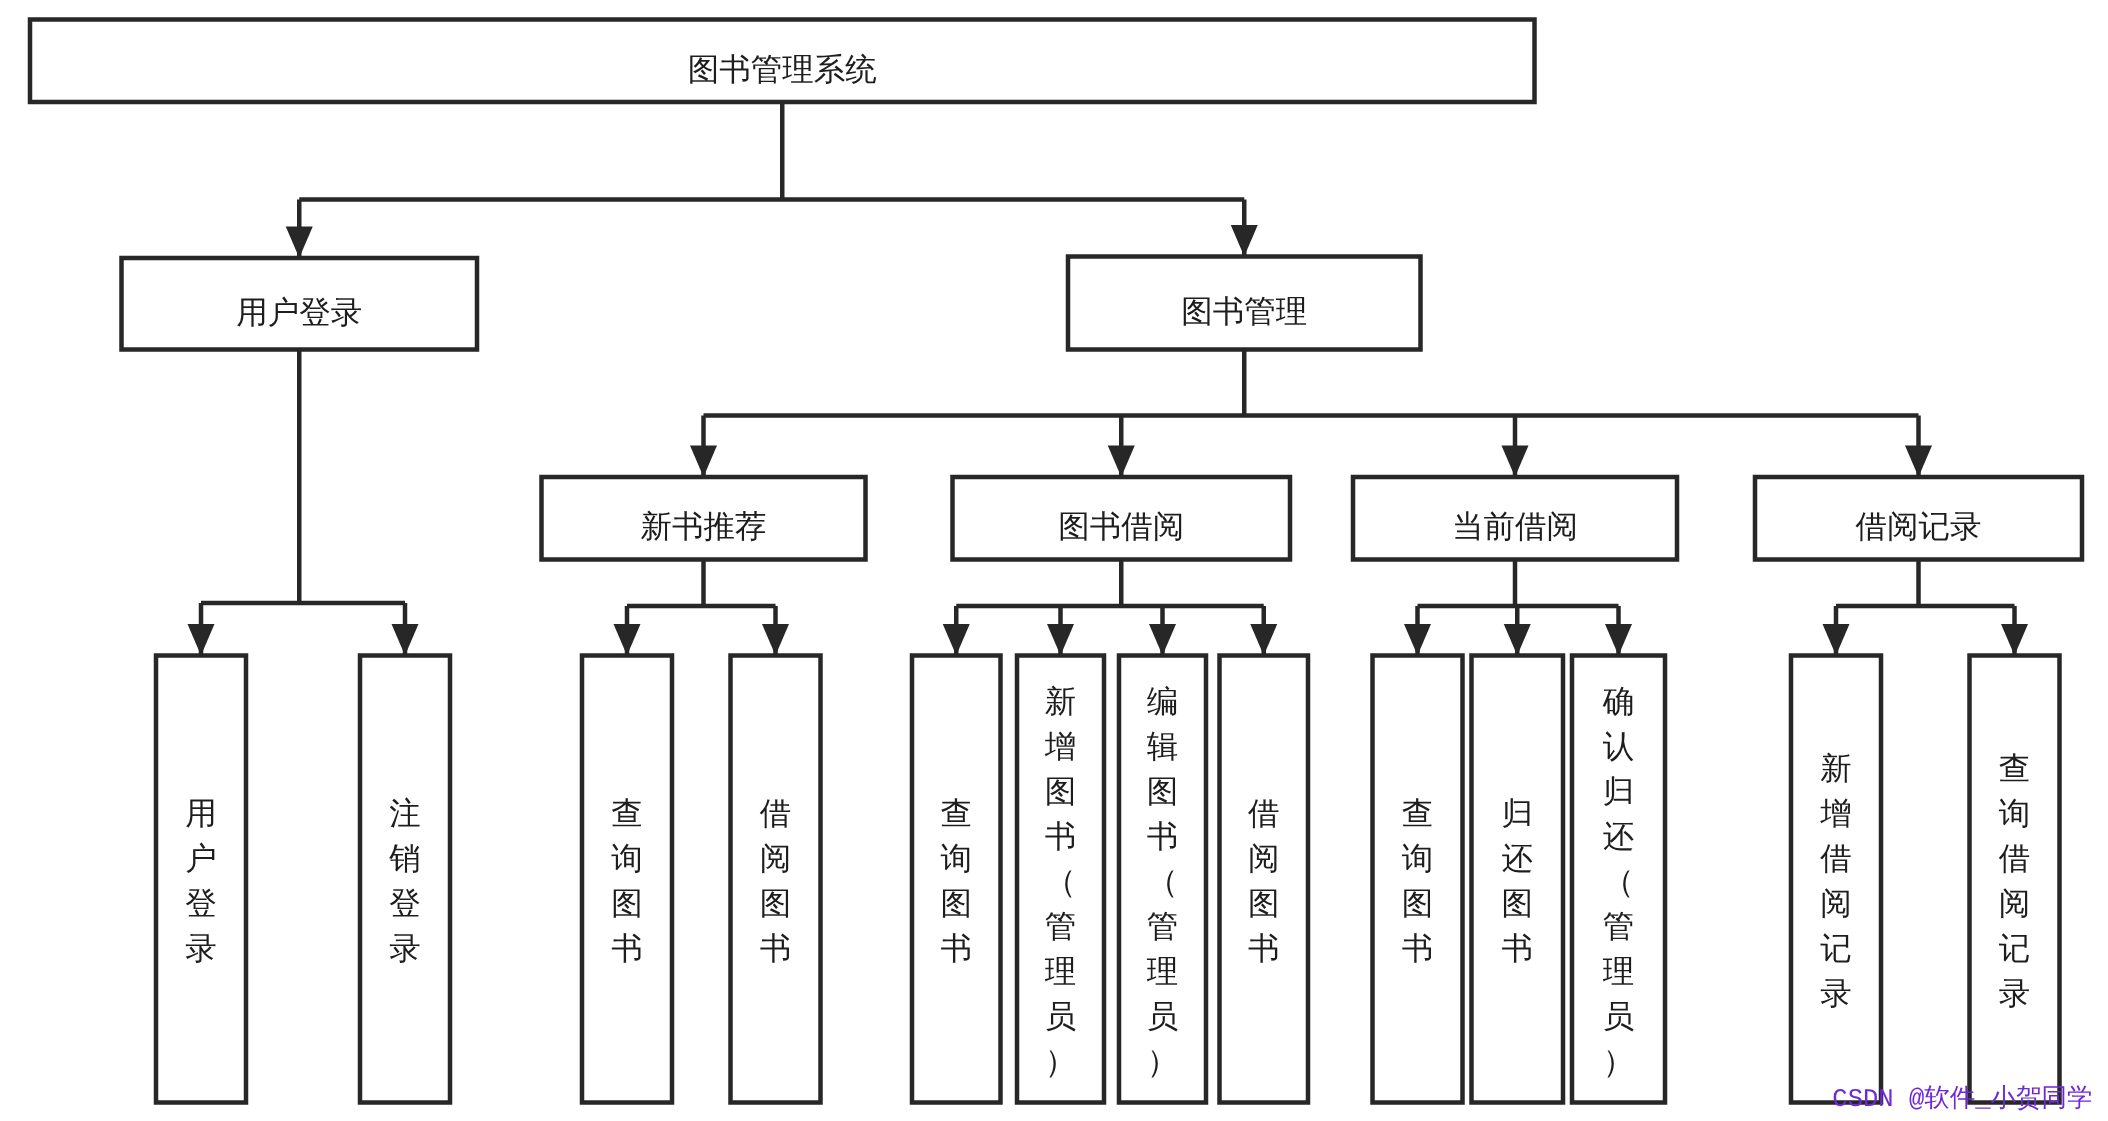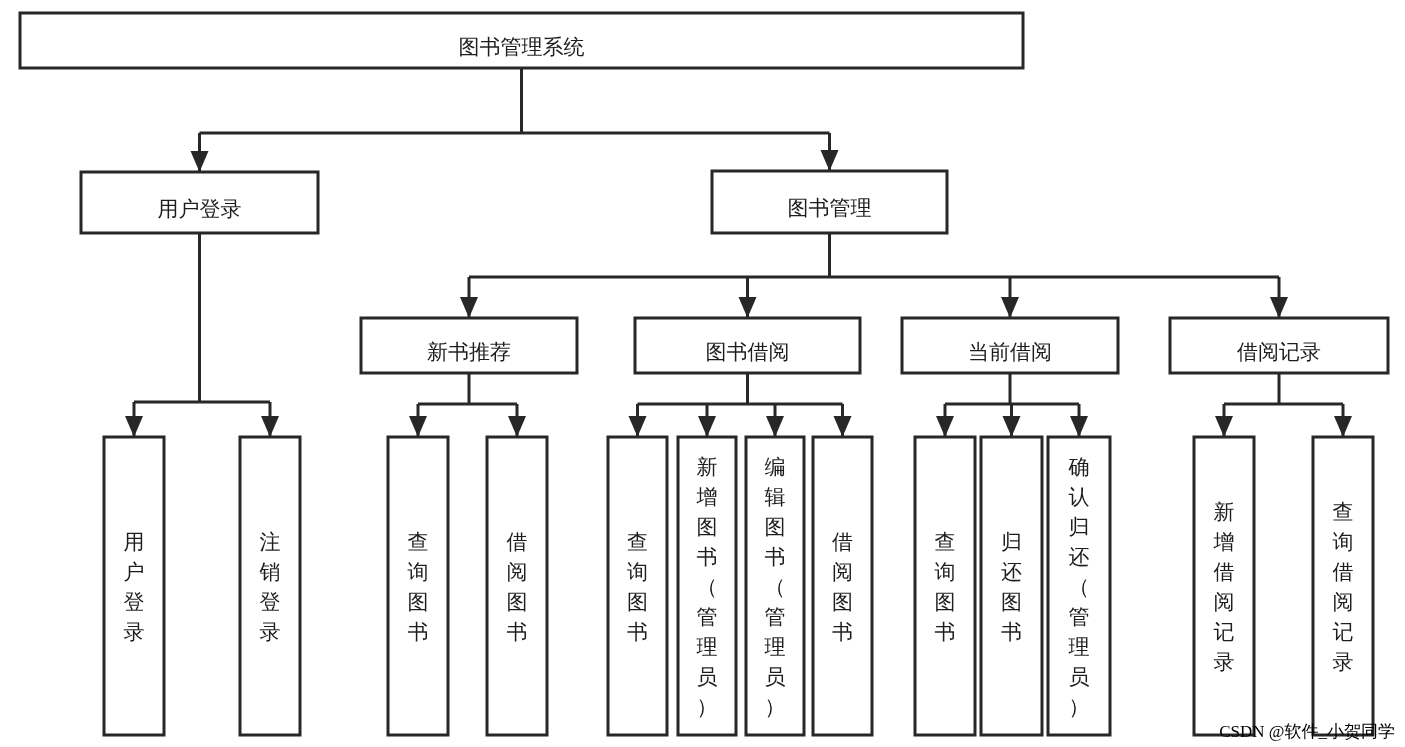--- a/index.html
+++ b/index.html
@@ -10,22 +10,22 @@
   #diagram{display:block;width:1405px;height:747px;}
   .node-rect{fill:#ffffff;stroke:#272727;stroke-width:3;}
   .node-label{
     font-family:"DejaVu Sans","Liberation Sans",sans-serif;
     fill:#1d1d1d;font-size:21px;text-anchor:middle;dominant-baseline:middle;
   }
   .edge{stroke:#272727;stroke-width:3;fill:none;}
   .arrow-head{fill:#272727;stroke:none;}
   .watermark{
     position:absolute;right:10px;bottom:4px;
-    font-family:Liberation Serif, serif;
-    font-size:17px;color:#000000;white-space:nowrap;
+    font-family:Liberation Mono, monospace;
+    font-size:17px;color:#6d28d9;white-space:nowrap;
     pointer-events:none;user-select:none;
   }
 </style>
 </head>
 <body>
 
 <svg id="diagram" viewBox="0 0 1405 747" xmlns="http://www.w3.org/2000/svg">
   <defs>
     <g id="arrowhead-def"></g>
   </defs>

